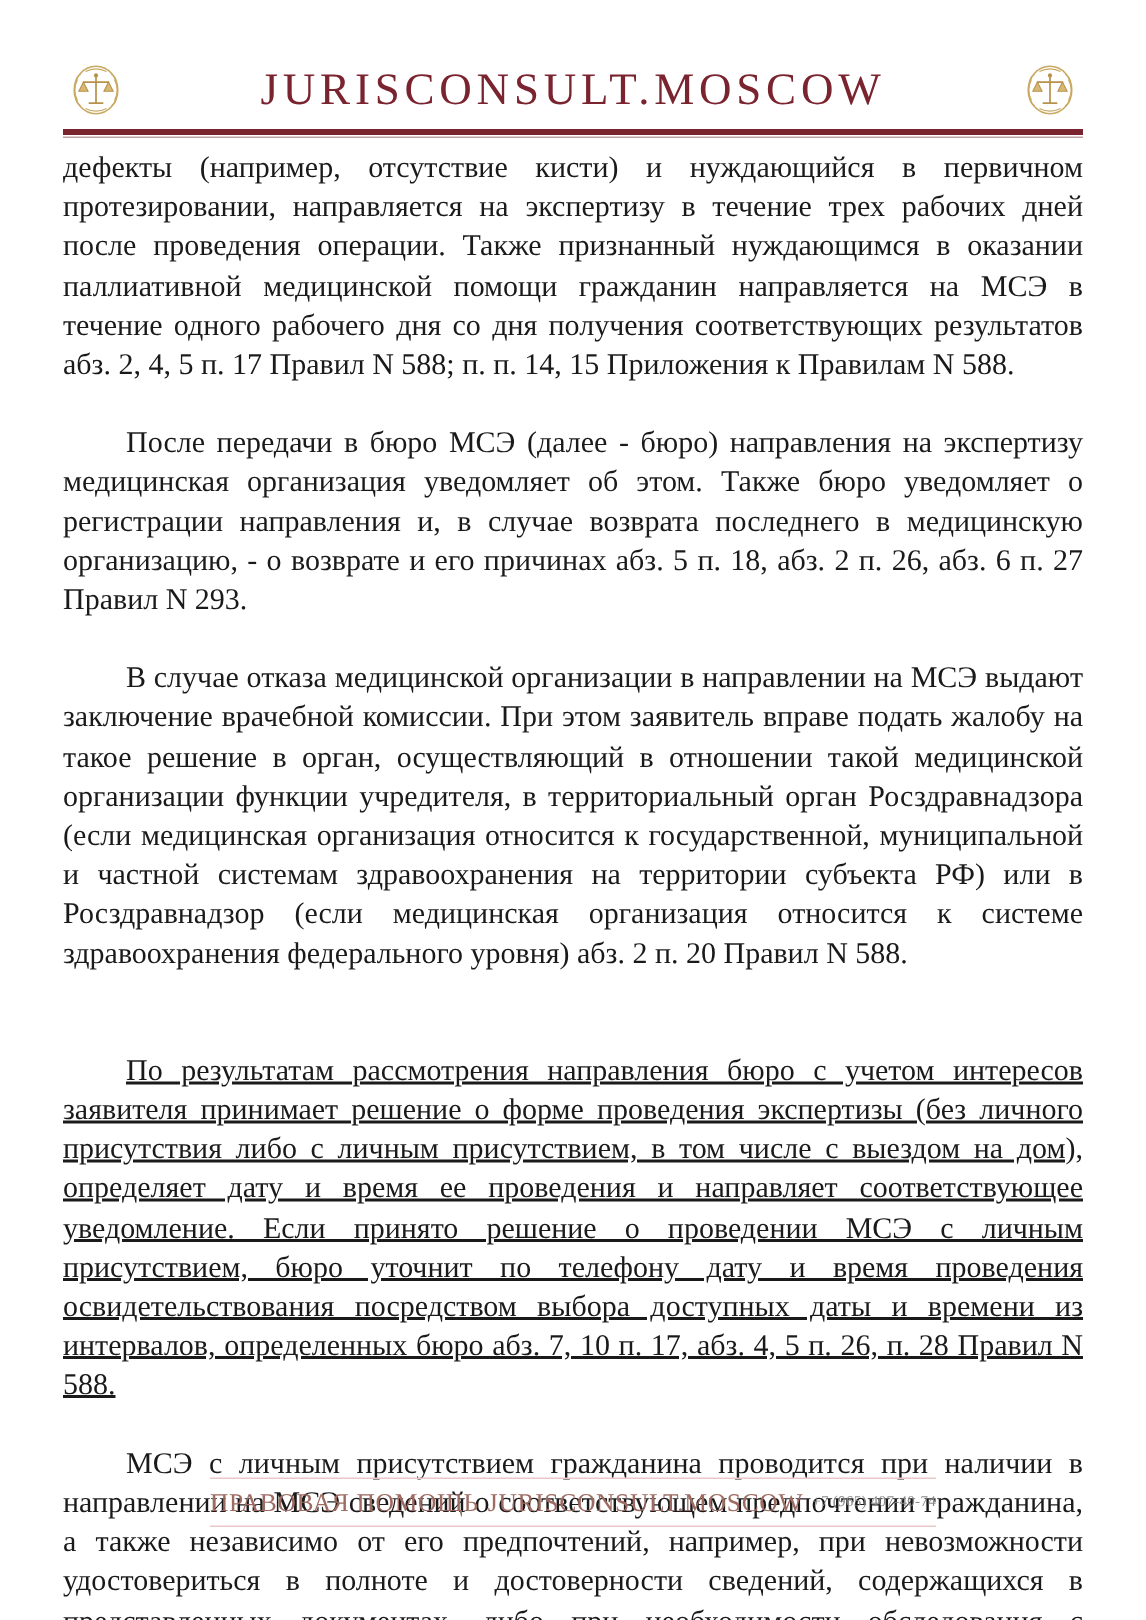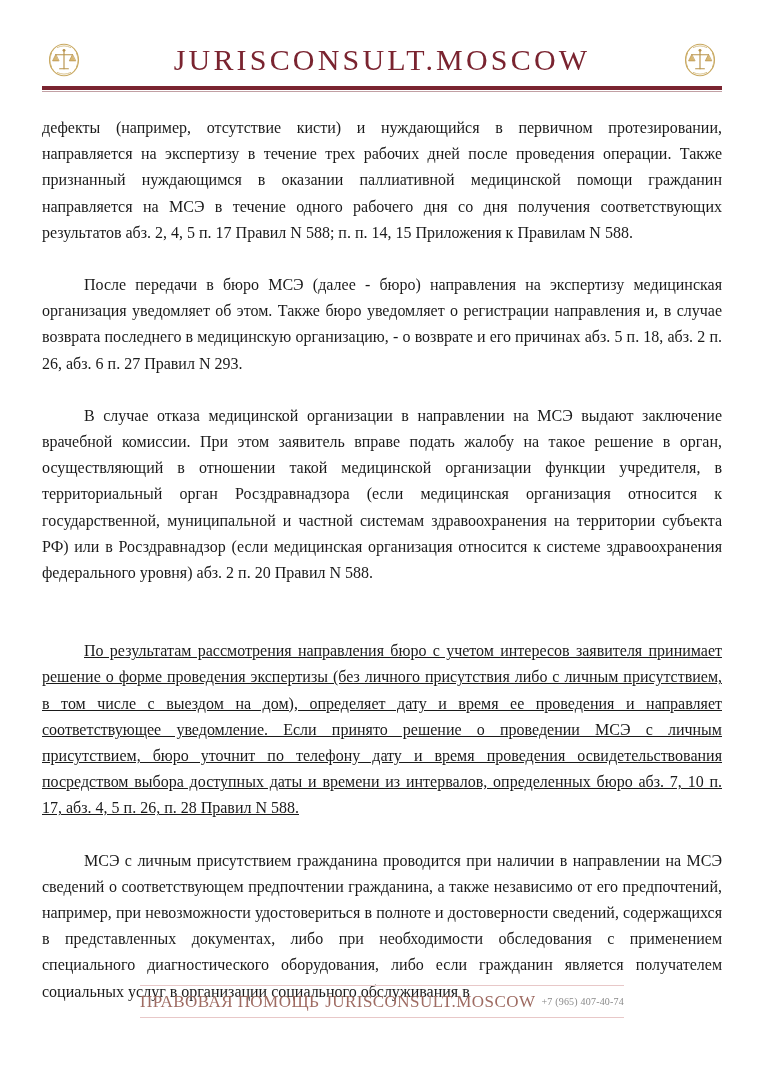--- a/index.html
+++ b/index.html
@@ -64,22 +64,22 @@
   }
 
   
   .content {
     position: absolute;
     left: 42px;
     top: 99px;
     width: 680px;
   }
   .para {
-    margin: 16px 0 0 0;
-    font-size: 16px;
+    margin: 0 0 0 0;
+    font-size: 20px;
     line-height: 26.2px;
     color: #1a1a1a;
     text-align: justify;
     text-justify: inter-word;
     text-indent: 42px;
     font-family: "Liberation Serif", "DejaVu Serif", serif;
     hyphens: none;
   }
   .para.no-indent {
     text-indent: 0;

